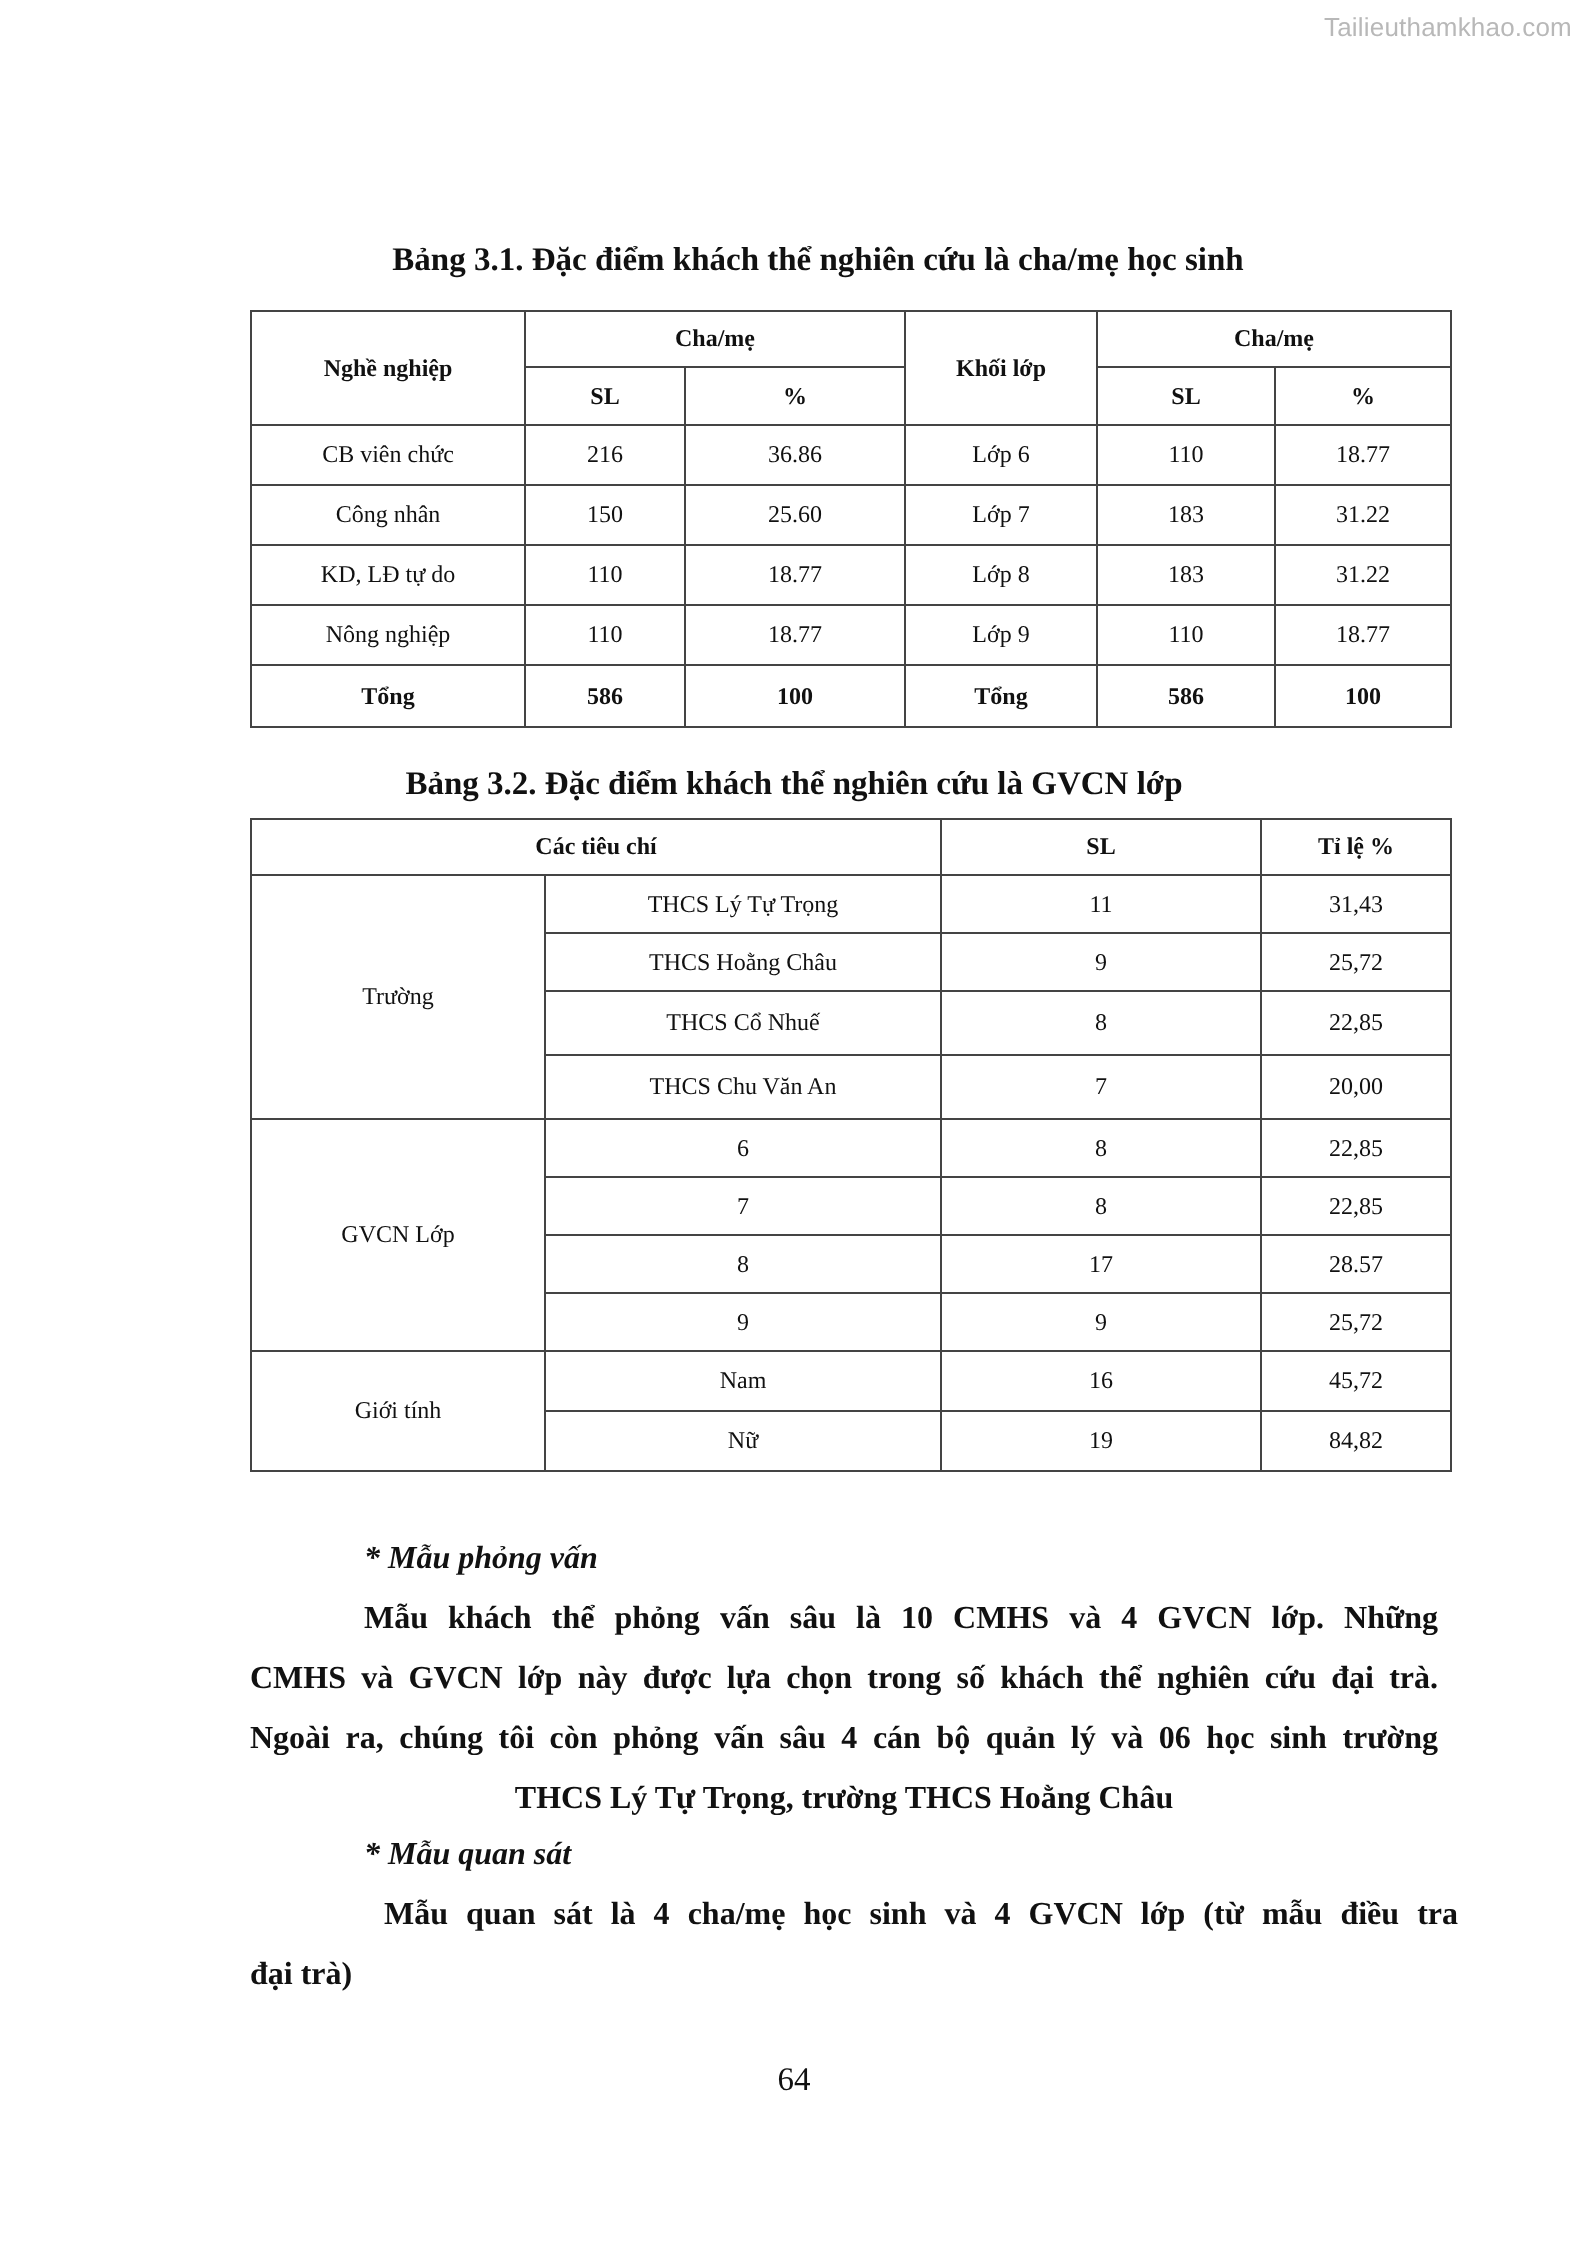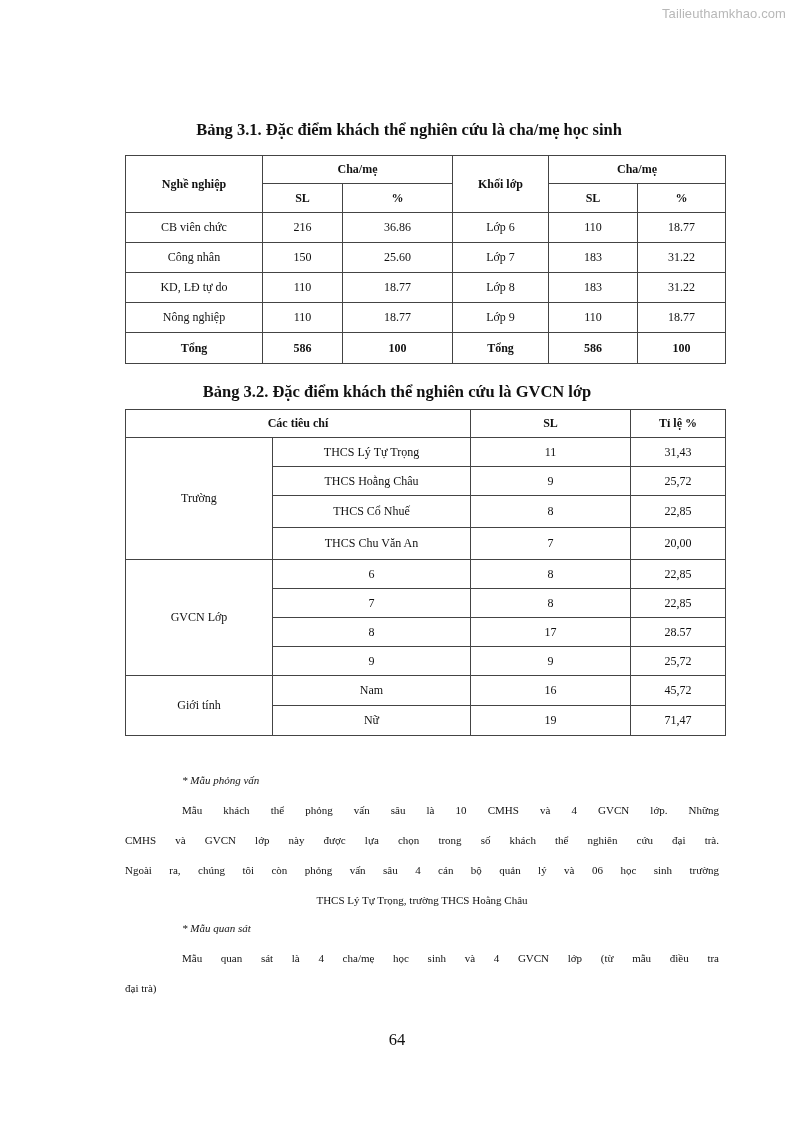--- a/index.html
+++ b/index.html
@@ -9,21 +9,21 @@
                  font-size: 13px; color: #b8b8b8; letter-spacing: 0.1px; }
     .caption { position: absolute; left: 0; width: 794px; text-align: center; font-weight: bold; font-size: 16.5px; }
     table { position: absolute; border-collapse: collapse; font-size: 12px; table-layout: fixed; }
     td, th { border: 1.3px solid #444; padding: 0 6px; font-weight: normal; }
     th { font-weight: bold; }
     .c { text-align: center; }
     .l { text-align: center; }
     .b { font-weight: bold; }
     #t1 { left: 125px; top: 155px; width: 600px; }
     #t2 { left: 125px; top: 409px; width: 600px; }
-    .para { position: absolute; left: 125px; width: 594px; font-size: 11px; line-height: 30px; }
+    .para { position: absolute; left: 125px; width: 594px; font-size: 16px; line-height: 30px; font-weight: bold; }
     .justify { text-align: justify; text-align-last: justify; }
     .italic { font-style: italic; }
     .pagenum { position: absolute; top: 1030px; left: 0; width: 794px; text-align: center; font-size: 16.5px; }
   </style>
 </head>
 <body>
 
 <div class="watermark">Tailieuthamkhao.com</div>
 
 <div class="caption" style="top:120px;padding-left:12px;">Bảng 3.1. Đặc điểm khách thể nghiên cứu là cha/mẹ học sinh</div>
@@ -155,27 +155,27 @@
 
   <tr style="height:30px">
     <td rowspan="2" class="l">Giới tính</td>
     <td class="c">Nam</td>
     <td class="c">16</td>
     <td class="c">45,72</td>
   </tr>
   <tr style="height:30px">
     <td class="c">Nữ</td>
     <td class="c">19</td>
-    <td class="c">71,47</td>
+    <td class="c">84,82</td>
   </tr>
 </tbody>
   </table>
 
 <div class="para italic" style="top:765px; left:182px;">* Mẫu phỏng vấn</div>
 <div class="para justify" style="top:795px; left:182px; width:537px;">Mẫu khách thể phỏng vấn sâu là 10 CMHS và 4 GVCN lớp. Những</div>
 <div class="para justify" style="top:825px;">CMHS và GVCN lớp này được lựa chọn trong số khách thể nghiên cứu đại trà.</div>
 <div class="para justify" style="top:855px;">Ngoài ra, chúng tôi còn phỏng vấn sâu 4 cán bộ quản lý và 06 học sinh trường</div>
 <div class="para" style="top:885px;text-align:center;">THCS Lý Tự Trọng, trường THCS Hoằng Châu</div>
 <div class="para italic" style="top:913px; left:182px;">* Mẫu quan sát</div>
-<div class="para justify" style="top:943px; left:182px; width:537px;">Mẫu quan sát là 4 cha/mẹ học sinh và 4 GVCN lớp (từ mẫu điều tra</div>
+<div class="para justify" style="top:943px; left:192px; width:537px;">Mẫu quan sát là 4 cha/mẹ học sinh và 4 GVCN lớp (từ mẫu điều tra</div>
 <div class="para" style="top:973px;">đại trà)</div>
 
 <div class="pagenum">64</div>
 
 </body></html>

